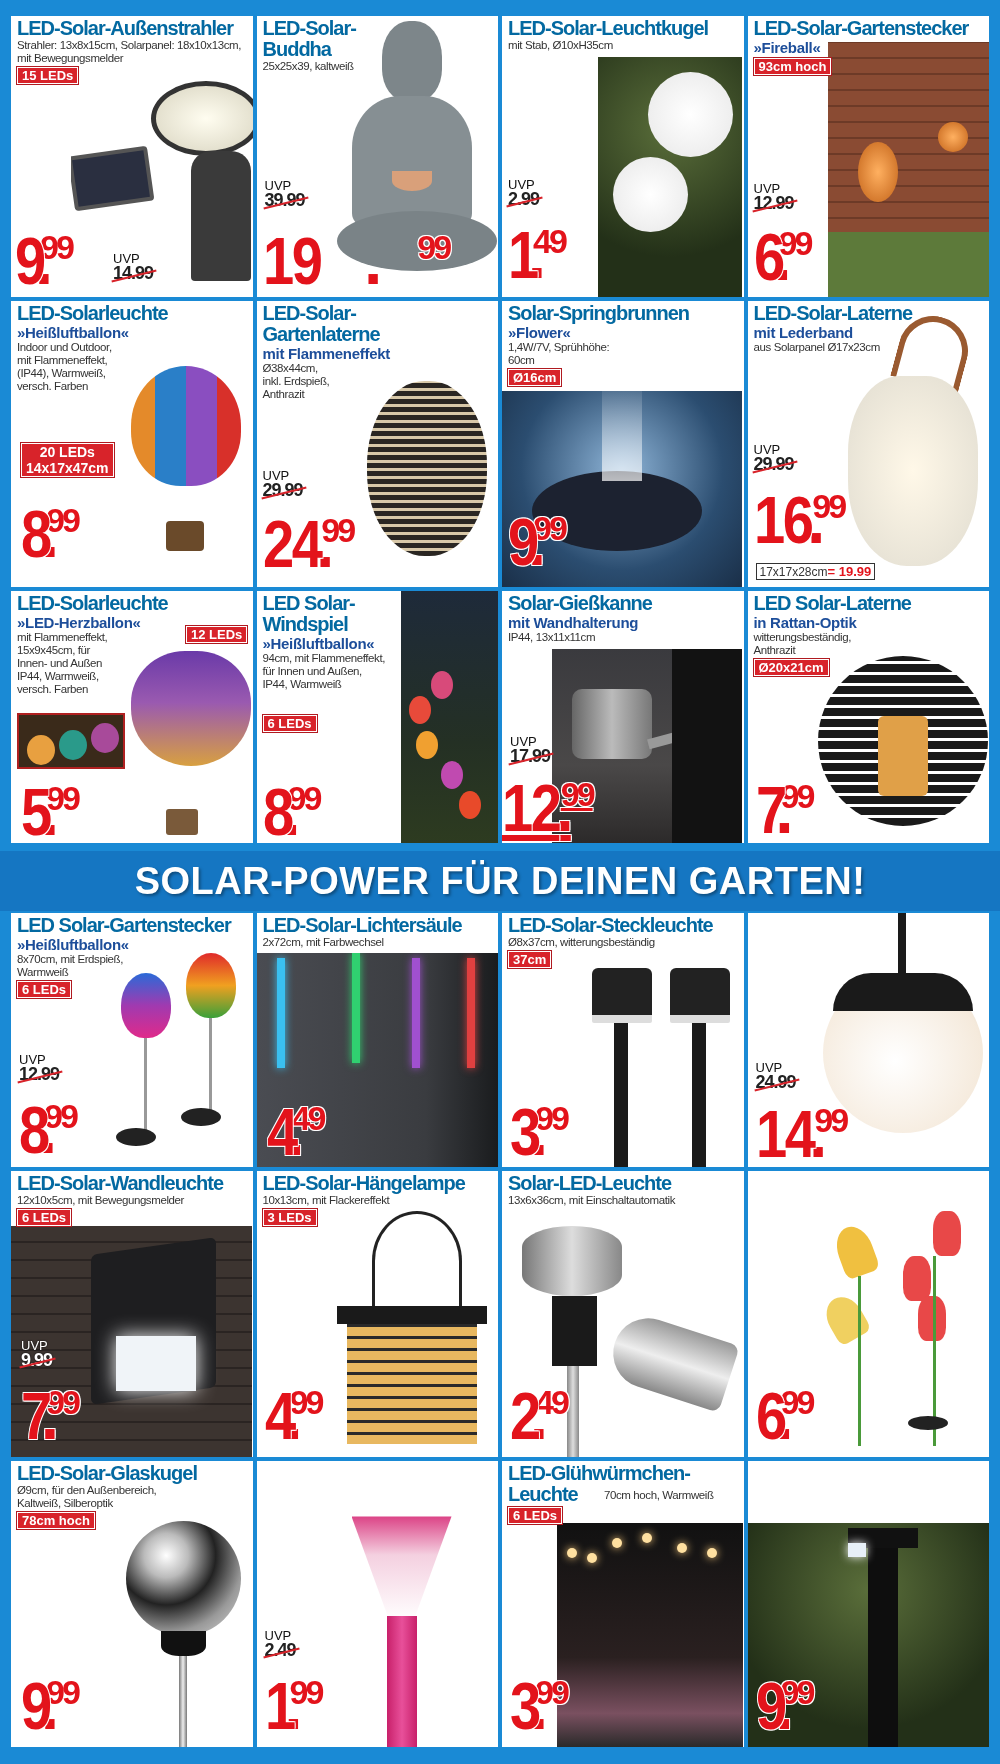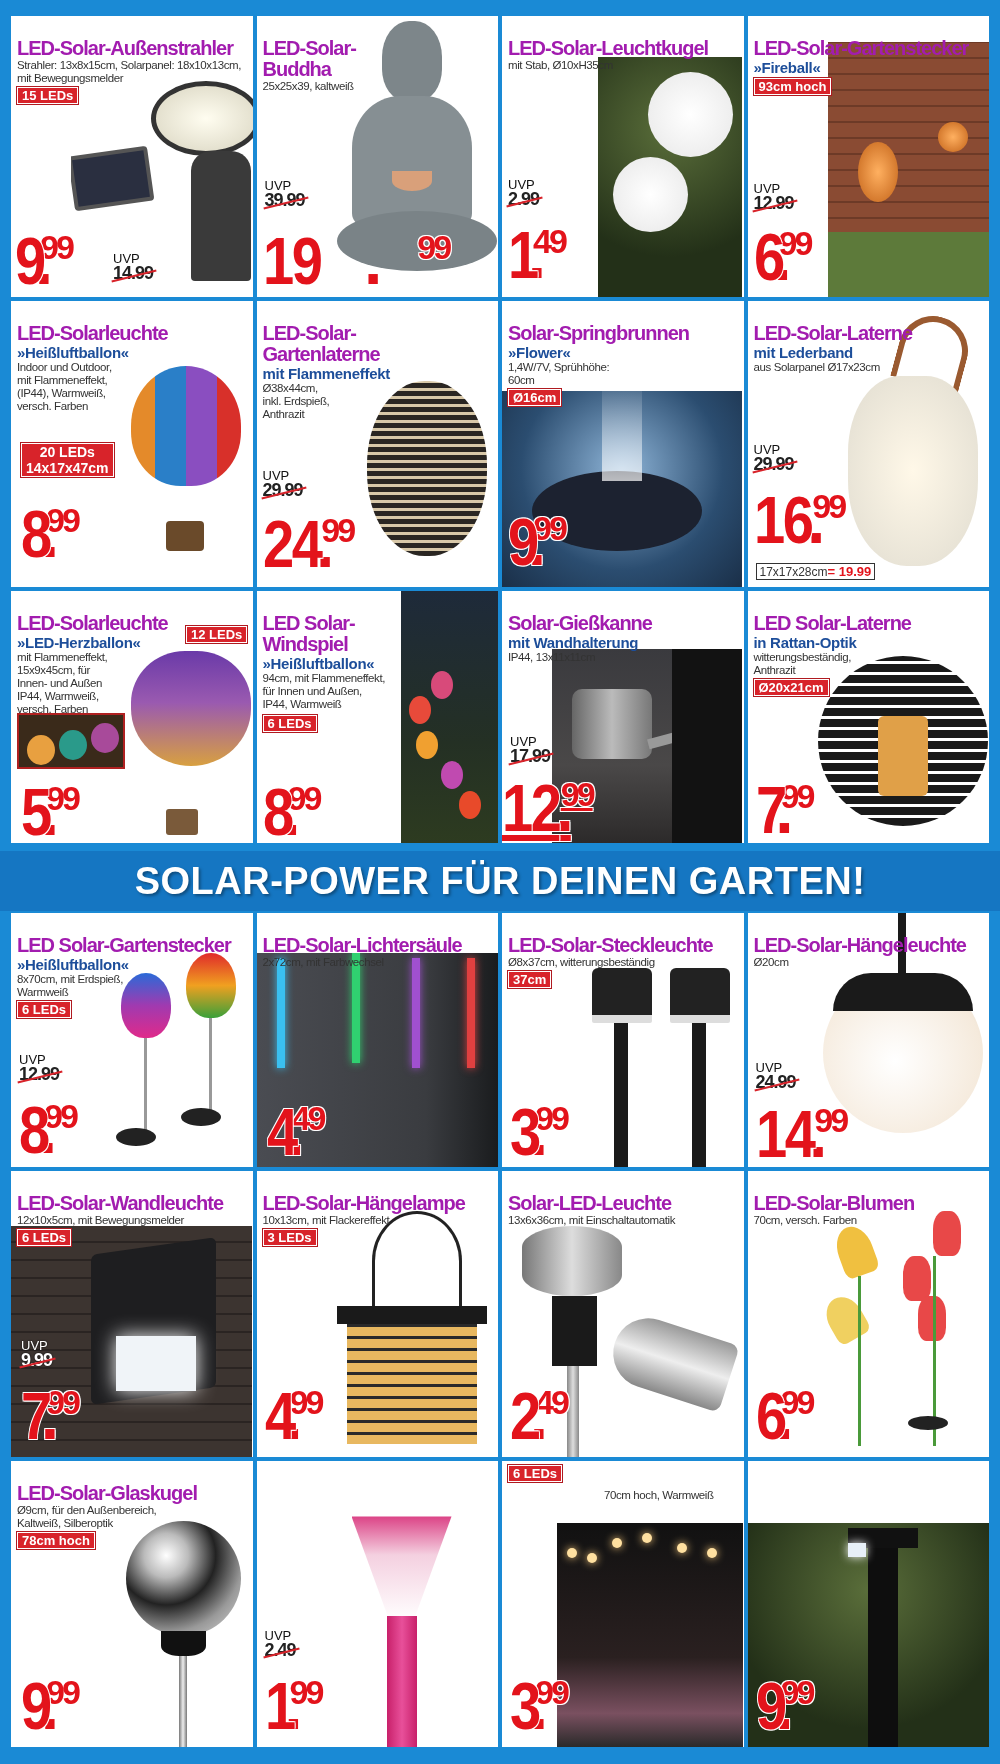--- a/index.html
+++ b/index.html
@@ -31,25 +31,24 @@
     overflow: hidden;
   }
   .card .txt {
     position: absolute;
     left: 6px; top: 2px; right: 6px;
     z-index: 3;
   }
   .title {
     font-size: 20px;
     font-weight: bold;
-    color: #a21caf;
+    color: #0369a1;
     letter-spacing: -1px;
     line-height: 21px;
     white-space: pre-line;
-    margin-top: 20px;
   }
   .sub {
     font-size: 15px;
     font-weight: bold;
     color: #1d4e9a;
     line-height: 17px;
     letter-spacing: -0.3px;
   }
   .desc {
     font-size: 11.5px;
@@ -486,24 +485,20 @@
         <span class="ct">99</span>
     </div>
   </div>
 
   <div class="card">
     <div class="img" style="left:60px;top:0;width:180px;height:254px;">
       <div class="shape" style="left:90px;top:0;width:8px;height:70px;background:#1a1a1a;"></div>
       <div class="shape" style="left:15px;top:60px;width:160px;height:160px;border-radius:50%;background:radial-gradient(circle at 45% 55%,#fff 0%,#f5eadc 70%,#e0d0c0 100%);"></div>
       <div class="shape" style="left:25px;top:60px;width:140px;height:38px;border-radius:70px 70px 0 0;background:#1a1a1a;"></div>
     </div>
-    <div class="txt">
-      <div class="title">LED-Solar-Hängeleuchte</div>
-      <div class="desc">Ø20cm</div>
-    </div>
     <div class="uvp" style="left:8px;top:148px;">
       <span>UVP</span>
       <span class="old">24.99</span>
     </div>
     <div class="price" style="left:8px;top:188px;">
       <span class="eur">14</span>
         <span class="dot">.</span>
         <span class="ct">99</span>
     </div>
   </div>
@@ -569,24 +564,20 @@
     <div class="img" style="left:20px;top:35px;width:220px;height:251px;">
       <div class="shape" style="left:70px;top:20px;width:35px;height:50px;border-radius:50% 50% 20% 20%;background:#f0c040;transform:rotate(-20deg);"></div>
       <div class="shape" style="left:60px;top:90px;width:35px;height:45px;border-radius:50% 50% 20% 20%;background:#f0d060;transform:rotate(-30deg);"></div>
       <div class="shape" style="left:165px;top:5px;width:28px;height:45px;border-radius:40% 40% 30% 30%;background:#e84848;"></div>
       <div class="shape" style="left:135px;top:50px;width:28px;height:45px;border-radius:40% 40% 30% 30%;background:#e84848;"></div>
       <div class="shape" style="left:150px;top:90px;width:28px;height:45px;border-radius:40% 40% 30% 30%;background:#e84848;"></div>
       <div class="shape" style="left:90px;top:70px;width:3px;height:170px;background:#4a9a3a;"></div>
       <div class="shape" style="left:165px;top:50px;width:3px;height:190px;background:#4a9a3a;"></div>
       <div class="shape" style="left:140px;top:210px;width:40px;height:14px;border-radius:50%;background:#222;"></div>
     </div>
-    <div class="txt">
-      <div class="title">LED-Solar-Blumen</div>
-      <div class="desc">70cm, versch. Farben</div>
-    </div>
     <div class="price" style="left:8px;top:212px;">
       <span class="eur">6</span>
         <span class="dot">.</span>
         <span class="ct">99</span>
     </div>
   </div>
 
   <div class="card">
     <div class="img" style="left:100px;top:45px;width:140px;height:241px;">
       <div class="shape" style="left:15px;top:15px;width:115px;height:115px;border-radius:50%;background:radial-gradient(circle at 35% 30%,#fff 0%,#bbb 20%,#222 45%,#999 70%,#ddd 100%);"></div>
@@ -625,20 +616,22 @@
   <div class="card">
     <div class="img ph-gardennight" style="left:55px;top:62px;width:186px;height:224px;">
       <div class="shape" style="left:10px;top:25px;width:10px;height:10px;border-radius:50%;background:#ffe0a0;box-shadow:0 0 8px #ffd080;"></div>
       <div class="shape" style="left:30px;top:30px;width:10px;height:10px;border-radius:50%;background:#ffe0a0;box-shadow:0 0 8px #ffd080;"></div>
       <div class="shape" style="left:55px;top:15px;width:10px;height:10px;border-radius:50%;background:#ffe0a0;box-shadow:0 0 8px #ffd080;"></div>
       <div class="shape" style="left:85px;top:10px;width:10px;height:10px;border-radius:50%;background:#ffe0a0;box-shadow:0 0 8px #ffd080;"></div>
       <div class="shape" style="left:120px;top:20px;width:10px;height:10px;border-radius:50%;background:#ffe0a0;box-shadow:0 0 8px #ffd080;"></div>
       <div class="shape" style="left:150px;top:25px;width:10px;height:10px;border-radius:50%;background:#ffe0a0;box-shadow:0 0 8px #ffd080;"></div>
     </div>
     <div class="txt">
+      <div class="title">LED-Glühwürmchen-
+Leuchte</div>
       <div class="desc" style="position:absolute;left:96px;top:26px;">70cm hoch, Warmweiß</div>
       <div class="badge">6 LEDs</div>
     </div>
     <div class="price" style="left:8px;top:212px;">
       <span class="eur">3</span>
         <span class="dot">.</span>
         <span class="ct">99</span>
     </div>
   </div>
 

